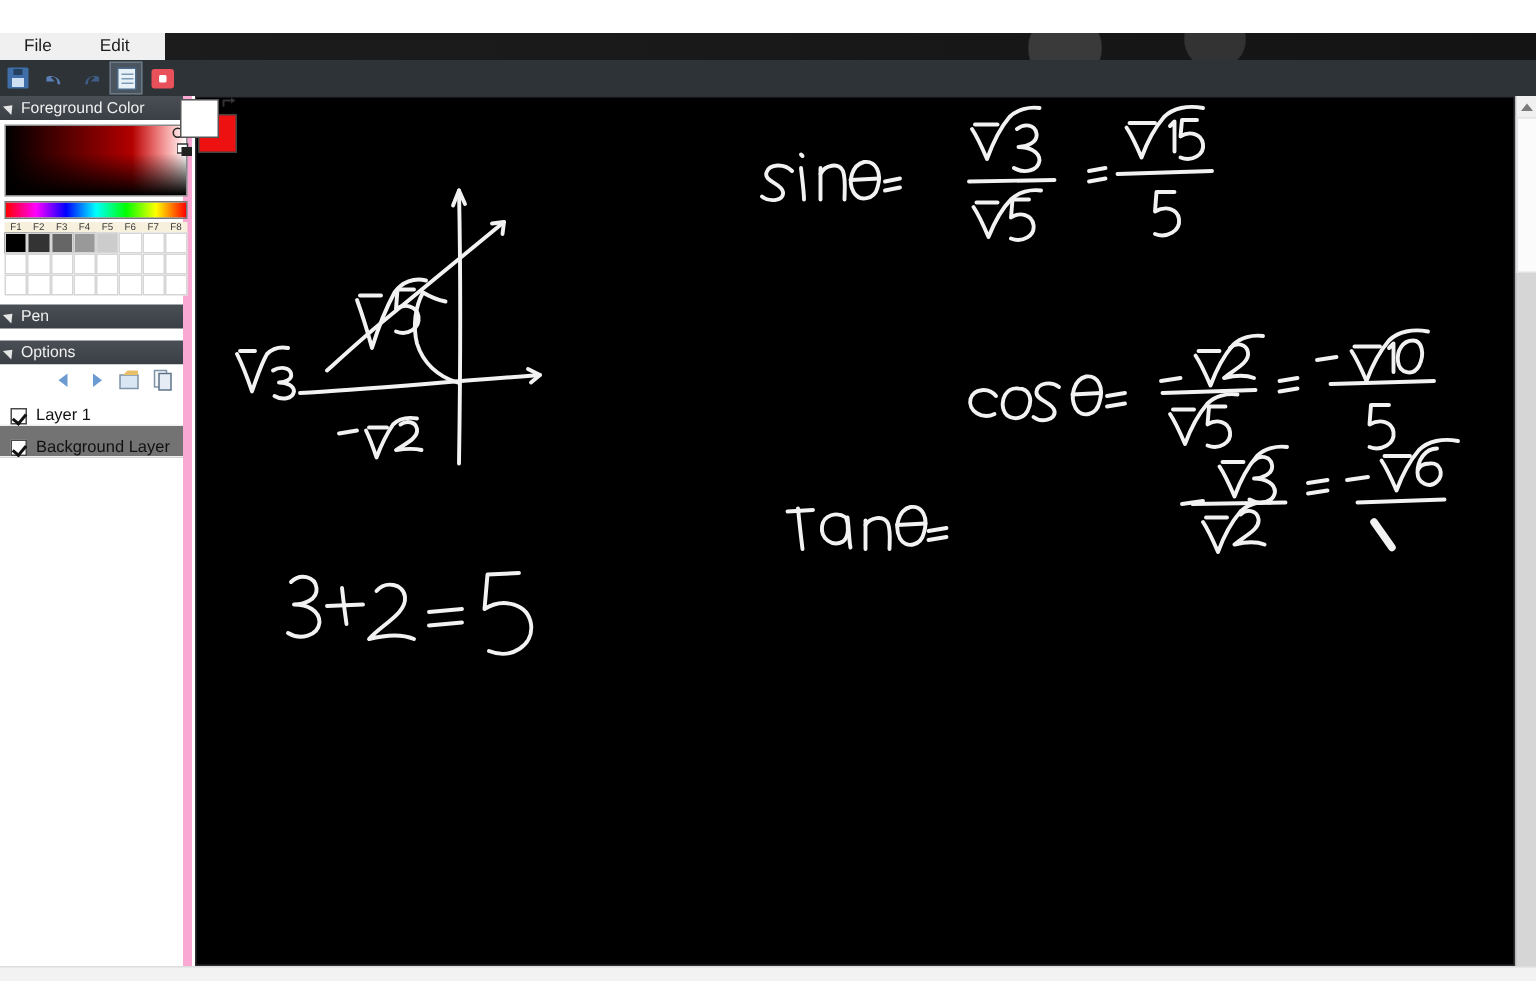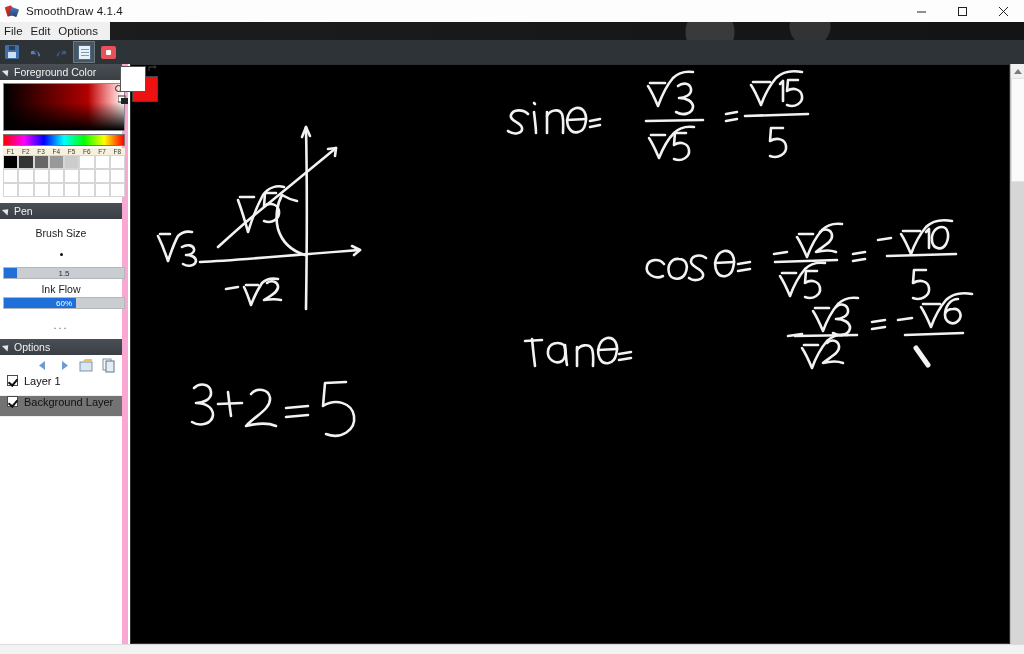--- a/index.html
+++ b/index.html
@@ -55,21 +55,21 @@
   }
   .win-btn svg { display: block; }
 
   
   .menubar {
     position: absolute; left: 0; top: 22px; width: 1024px; height: 18px;
     background: #f0f0f0;
   }
   .menubar .mb-inner { display: flex; height: 18px; align-items: center; }
   .menu-item {
-    font-size: 11.5px; color: #1c1c1c; padding: 0 4px; line-height: 18px; height: 18px;
+    font-size: 11.5px; color: #1c1c1c; padding: 0 16px; line-height: 18px; height: 18px;
   }
   .menubar::after {
     content: ""; position: absolute; left: 110px; top: 0; right: 0; height: 18px;
     background:
       radial-gradient(circle at 600px 10px, #3a3a3a 0 24px, transparent 25px),
       radial-gradient(circle at 700px 4px, #333 0 20px, transparent 21px),
       linear-gradient(90deg,#1c1c1c,#141414);
   }
 
   
@@ -174,21 +174,21 @@
   .slider .val {
     position:absolute; inset:0; display:flex; align-items:center; justify-content:center;
     font-size: 8px; color: #1d2b3a;
   }
   .slider.flow .val { color:#fff; justify-content:center; }
   .dots { text-align:center; font-size:11px; color:#666; letter-spacing:2px; margin-top:10px; }
 
   .layers-tools { height: 20px; display:flex; align-items:center; justify-content:flex-end; padding-right:6px; gap:7px; background:#fff;}
   .lt { width:15px; height:15px; position:relative; }
   .layer-row {
-    height: 21px; display:flex; align-items:flex-start; padding-left:7px;
+    height: 21px; display:flex; align-items:flex-end; padding-left:7px;
     background:#fff; border-bottom:1px solid #efefef;
   }
   .layer-row.alt { background:#737373; }
   .chk {
     width:11px; height:11px; border:1px solid #4a4a4a; background:#fff; margin-right:6px;
     position:relative; flex:none;
   }
   .chk::after {
     content:""; position:absolute; left:2px; top:1px; width:4px; height:7px;
     border-right:2px solid #111; border-bottom:2px solid #111; transform: rotate(40deg);
@@ -226,45 +226,20 @@
 </head>
 <body>
 
 <div id="app">
 
   <div class="wallpaper"></div>
   <div class="wall-strip"></div>
 
   <div class="window">
 
-    <div class="titlebar">
-      <div class="app-icon">
-        <div class="a1"></div>
-          <div class="a2"></div>
-      </div>
-      <div class="title-text">SmoothDraw 4.1.4</div>
-      <div class="win-controls">
-        <div class="win-btn">
-          <svg width="11" height="11" viewBox="0 0 11 11">
-              <line x1="1" y1="6" x2="10" y2="6" stroke="#222" stroke-width="1"></line>
-            </svg>
-        </div>
-        <div class="win-btn">
-          <svg width="11" height="11" viewBox="0 0 11 11">
-              <rect x="1.5" y="1.5" width="8" height="8" fill="none" stroke="#222" stroke-width="1"></rect>
-            </svg>
-        </div>
-        <div class="win-btn">
-          <svg width="11" height="11" viewBox="0 0 11 11">
-              <line x1="1" y1="1" x2="10" y2="10" stroke="#222" stroke-width="1"></line>
-              <line x1="10" y1="1" x2="1" y2="10" stroke="#222" stroke-width="1"></line>
-            </svg>
-        </div>
-      </div>
-    </div>
 
     <div class="menubar">
       <div class="mb-inner">
         <div class="menu-item">File</div>
         <div class="menu-item">Edit</div>
         <div class="menu-item">Options</div>
       </div>
     </div>
 
     <div class="toolbar">
@@ -445,36 +420,20 @@
               <div class="sw" style="background: rgb(255, 255, 255);"></div>
               <div class="sw" style="background: rgb(255, 255, 255);"></div>
               <div class="sw" style="background: rgb(255, 255, 255);"></div>
             </div>
         </div>
       </div>
 
       <div class="section-head" style="margin-top:6px">
         <div class="tri"></div>
         <div class="stitle">Pen</div>
-      </div>
-      <div class="pen-body">
-        <div class="plabel">Brush Size</div>
-        <div class="brushdot">
-            <div class="d"></div>
-          </div>
-        <div class="slider">
-          <div class="knob" id="bs-knob"></div>
-          <div class="val">1.5</div>
-        </div>
-        <div class="plabel">Ink Flow</div>
-        <div class="slider flow">
-          <div class="fill" id="if-fill" style="width: 60%;"></div>
-          <div class="val">60%</div>
-        </div>
-        <div class="dots">...</div>
       </div>
 
       <div class="section-head" style="margin-top:8px">
         <div class="tri"></div>
         <div class="stitle">Options</div>
       </div>
       <div class="layers-tools">
         <svg class="lt" viewBox="0 0 15 15">
           <path d="M10 3 L4 7.5 L10 12 Z" fill="#6c9bd2"></path>
         </svg>

